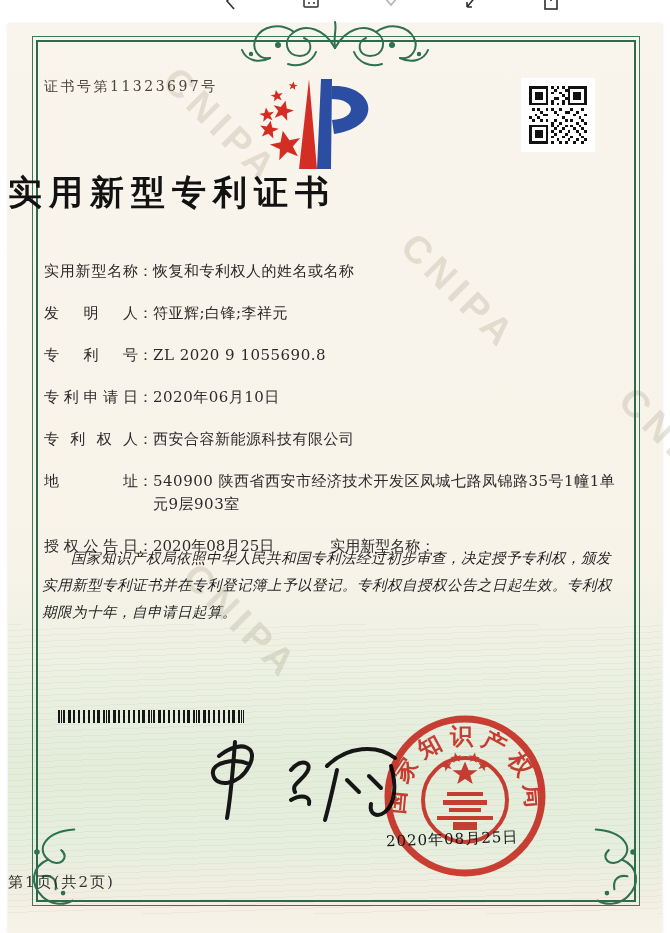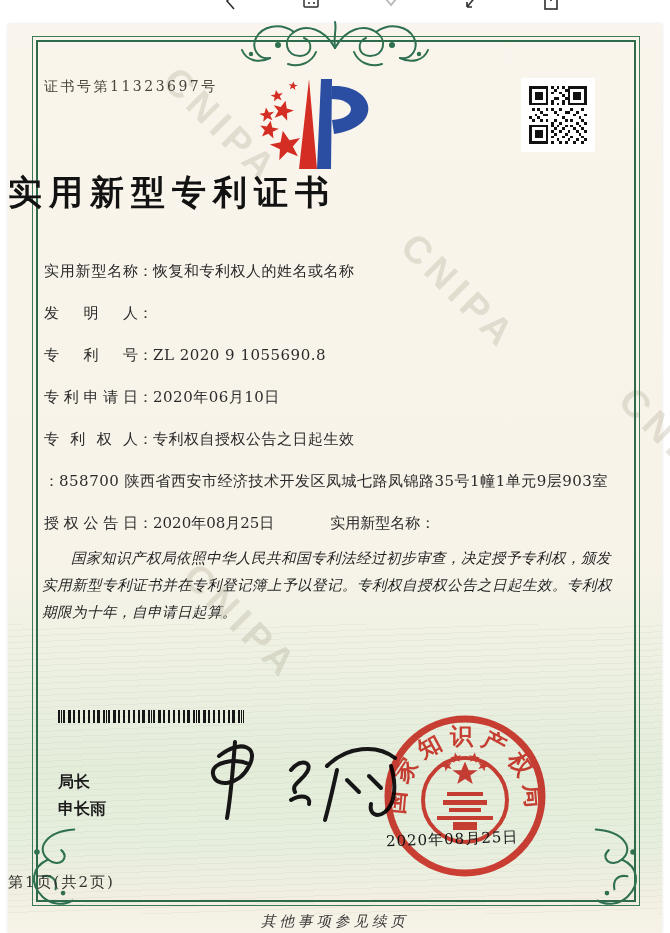--- a/index.html
+++ b/index.html
@@ -178,60 +178,58 @@
 
   <div class="fields">
     <div class="f-row">
       <span class="f-label">实用新型名称</span>
         <span class="f-colon">：</span>
       <span class="f-value">恢复和专利权人的姓名或名称</span>
     </div>
     <div class="f-row">
       <span class="f-label">发明人</span>
         <span class="f-colon">：</span>
+      <span class="f-value">符亚辉;白锋;李祥元</span>
     </div>
     <div class="f-row">
       <span class="f-label">专利号</span>
         <span class="f-colon">：</span>
       <span class="f-value">ZL 2020 9 1055690.8</span>
     </div>
     <div class="f-row">
       <span class="f-label">专利申请日</span>
         <span class="f-colon">：</span>
       <span class="f-value">2020年06月10日</span>
     </div>
     <div class="f-row">
       <span class="f-label">专利权人</span>
         <span class="f-colon">：</span>
-      <span class="f-value">专利权自授权公告之日起生效</span>
-    </div>
-    <div class="f-row">
-        <span class="f-colon">：</span>
-      <span class="f-value">858700 陕西省西安市经济技术开发区凤城七路凤锦路35号1幢1单元9层903室</span>
+      <span class="f-value">西安合容新能源科技有限公司</span>
+    </div>
+    <div class="f-row">
+      <span class="f-label">地址</span>
+        <span class="f-colon">：</span>
+      <span class="f-value">540900 陕西省西安市经济技术开发区凤城七路凤锦路35号1幢1单元9层903室</span>
     </div>
     <div class="grant-row">
       <span class="f-label">授权公告日</span>
         <span>：</span>
       <span>2020年08月25日</span>
       <span class="gap"></span>
       <span>实用新型名称</span>
         <span>：</span>
     </div>
   </div>
 
   <div class="paras">
     <p>国家知识产权局依照中华人民共和国专利法经过初步审查，决定授予专利权，颁发实用新型专利证书并在专利登记簿上予以登记。专利权自授权公告之日起生效。专利权期限为十年，自申请日起算。</p>
   </div>
 
   <div class="barcode"></div>
 
-  <div class="signer">
-    <div>局长</div>
-    <div>申长雨</div>
-  </div>
 
   <svg class="signature" viewBox="0 0 215 98">
     <g fill="none" stroke="#161616" stroke-width="4" stroke-linecap="round" stroke-linejoin="round">
       <path d="M26 22 C50 4 66 14 56 32 C46 52 22 54 20 40 C18 28 42 24 56 30"></path>
       <path d="M42 8 C40 34 38 62 34 84"></path>
       <path d="M98 36 C108 24 120 28 114 38 C108 48 98 50 102 58"></path>
       <path d="M98 66 C108 60 118 62 116 70"></path>
       <path d="M134 32 C154 12 184 10 202 24"></path>
       <path d="M144 36 C140 54 136 72 132 86"></path>
       <path d="M198 32 C204 52 202 70 192 78 C184 84 176 80 178 70"></path>
@@ -261,15 +259,14 @@
     </g>
     <defs>
       <path id="st2" d="M0,-10 L2.94,-3.09 10,-3.09 4.26,1.18 6.18,8.09 0,4 -6.18,8.09 -4.26,1.18 -10,-3.09 -2.94,-3.09 Z" fill="#d8251c"></path>
     </defs>
   </svg>
 
   <div class="seal-date">2020年08月25日</div>
 
   <div class="page-footer">第1页(共2页)</div>
 
-  <div class="cont-note">其他事项参见续页</div>
 
 </div>
 
 </body></html>

